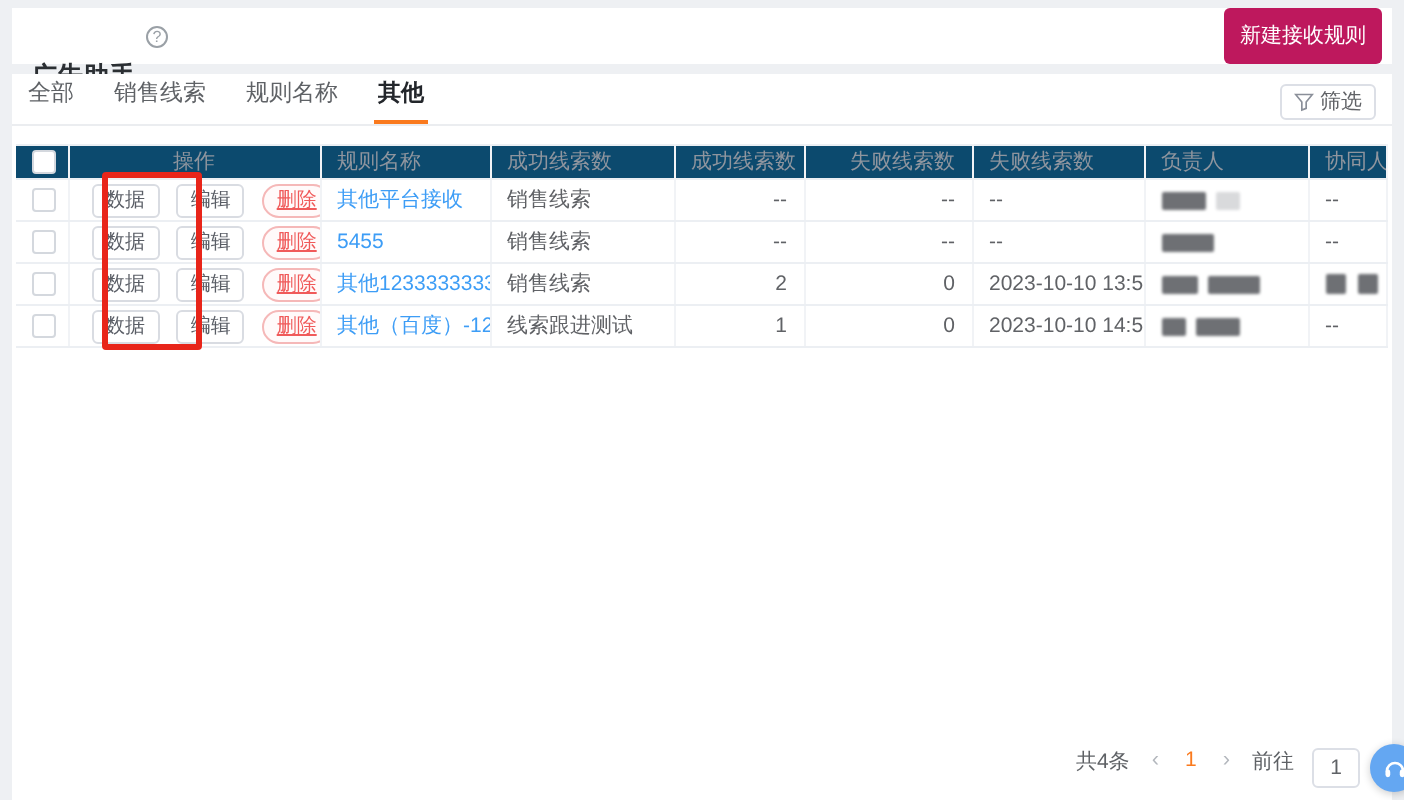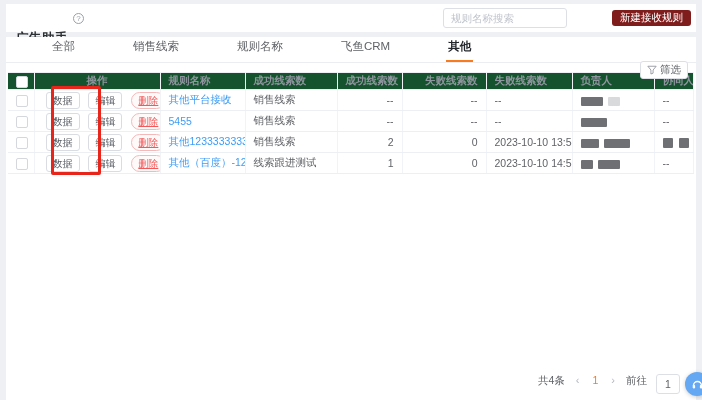--- a/index.html
+++ b/index.html
@@ -6,36 +6,36 @@
   html,body { width:702px; height:400px; overflow:hidden; }
   body { background:#eef0f3; font-family:"Liberation Sans","DejaVu Sans",sans-serif; color:#606266; position:relative; }
 
   
   .headerbar { position:absolute; left:6px; right:6px; top:4px; height:28px; background:#fff; display:flex; align-items:center; padding:0 5px 0 10px; }
   .page-title { font-size:12.5px; font-weight:bold; color:#2b2f33; letter-spacing:.5px;margin-top:40px; }
   .help-circle { display:inline-flex; align-items:center; justify-content:center; width:11px; height:11px; border:1px solid #9aa0a6; border-radius:50%; font-size:8px; color:#9aa0a6; margin-left:5px; }
   .header-right { margin-left:auto; display:flex; align-items:center; gap:12px; }
   .search-input { width:124px; height:20px; border:1px solid #dcdfe6; border-radius:3px; font-size:10.5px; padding:0 7px; color:#606266; outline:none; }
   .search-input::placeholder { color:#c0c4cc; }
-  .btn-primary { height:16px; background:#7f1d1d; color:#fff; border:none; border-radius:3px; font-size:10.5px; padding:0 8px; cursor:pointer;margin-left:33px; }
+  .btn-primary { height:28px; background:#be185d; color:#fff; border:none; border-radius:3px; font-size:10.5px; padding:0 8px; cursor:pointer;margin-left:33px; }
 
   
   .panel { position:absolute; left:6px; right:6px; top:37px; bottom:0; background:#fff; }
 
   
   .tabbar { height:26px; display:flex; align-items:flex-end; padding-left:6px; border-bottom:1px solid #ebedf0; position:relative; }
-  .tab { font-size:11.5px; color:#5f6266; padding:5px 2px 6px; margin-right:16px; cursor:pointer; border-bottom:2px solid transparent;margin-left:38px; }
+  .tab { font-size:11.5px; color:#5f6266; padding:5px 2px 6px; margin-right:16px; cursor:pointer; border-bottom:2px solid transparent; }
   .tab.active { color:#23262b; font-weight:bold; border-bottom-color:#fa7a1e; }
-  .filter-btn { position:absolute; right:8px; top:5px; height:18px; display:inline-flex; align-items:center; gap:3px; border:1px solid #dcdfe6; border-radius:3px; background:#fff; font-size:10.5px; color:#606266; padding:0 6px; cursor:pointer;margin-top:19px; }
+  .filter-btn { position:absolute; right:8px; top:5px; height:18px; display:inline-flex; align-items:center; gap:3px; border:1px solid #dcdfe6; border-radius:3px; background:#fff; font-size:10.5px; color:#606266; padding:0 6px; cursor:pointer; }
 
   
   .tablewrap { margin:9px 2px 0 2px; overflow:hidden; width:687px; }
   table { border-collapse:collapse; table-layout:fixed; width:685px; font-size:10.5px; }
   th, td { border-bottom:1px solid #eceff3; border-right:1px solid #f1f3f6; padding:0 8px; height:21px; white-space:nowrap; overflow:hidden; }
-  th { height:17px; color:#8f959e; font-weight:bold; text-align:left; background:#14532d; border-top:1px solid #eceff3; }
+  th { height:17px; color:#8f959e; font-weight:normal; text-align:left; background:#0c4a6e; border-top:1px solid #eceff3; }
   th.c-op, td.c-op { text-align:center; }
   .num { text-align:right; }
   td.name a { color:#3d9df6; text-decoration:none; }
   .checkbox { display:inline-block; width:12px; height:12px; border:1px solid #d4d8de; border-radius:2px; background:#fff; vertical-align:middle; cursor:pointer; }
   .mini-btn { display:inline-block; border:1px solid #d9dce2; background:#fff; color:#5a5e66; border-radius:3px; font-size:10px; padding:1px 6px; margin:0 3px; cursor:pointer; line-height:13px; }
   .mini-btn.danger { border-color:#f5b8b8; color:#f05a5a; background:#fffafa; border-radius:9px;text-decoration:underline; }
 
   
   .redact { display:inline-block; height:9px; background:#6e7074; filter:blur(.7px); border-radius:1px; vertical-align:middle; margin-right:5px; }
   .redact.light { background:#d9dadc; }
@@ -55,32 +55,30 @@
   
   .fab { position:absolute; right:-7px; bottom:4px; width:24px; height:24px; border-radius:50%; background:#64a7f2; display:flex; align-items:center; justify-content:center; box-shadow:0 1px 4px rgba(0,0,0,.2); cursor:pointer; z-index:6; }
 </style>
 </head>
 <body>
 
 <div class="headerbar">
   <span class="page-title">广告助手</span>
   <span class="help-circle">?</span>
   <div class="header-right">
-    <input class="search-input" type="text" placeholder="规则名称搜索" style="">
     <button class="btn-primary">新建接收规则</button>
   </div>
 </div>
 
 <div class="panel">
 
   <div class="tabbar">
     <span class="tab">全部</span>
     <span class="tab">销售线索</span>
     <span class="tab">规则名称</span>
-    <span class="tab">飞鱼CRM</span>
     <span class="tab active">其他</span>
     <button class="filter-btn">
       <svg width="10" height="10" viewBox="0 0 12 12">
           <path d="M1 1.5h10L7.3 6v3.8l-2.6 1V6L1 1.5z" fill="none" stroke="#8a8f99" stroke-width="1"></path>
         </svg>
       <span>筛选</span>
     </button>
   </div>
 
   <div class="tablewrap">

